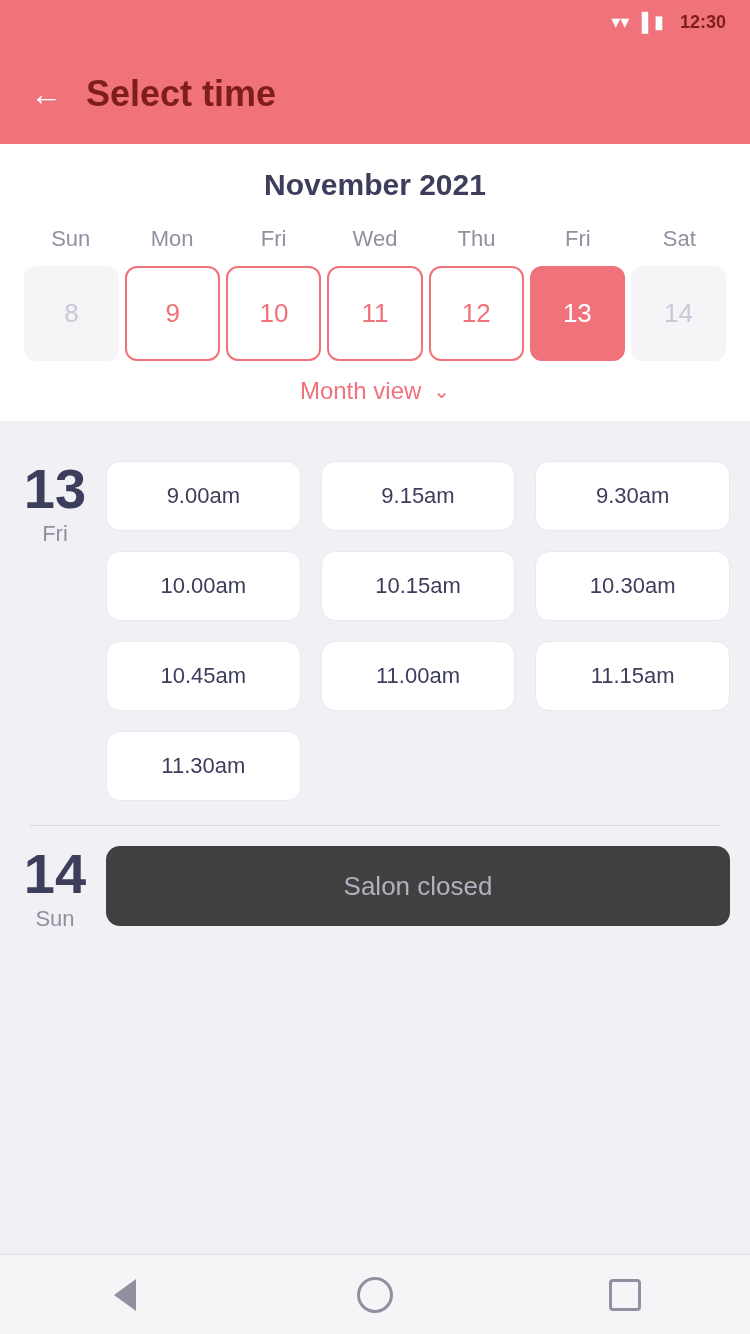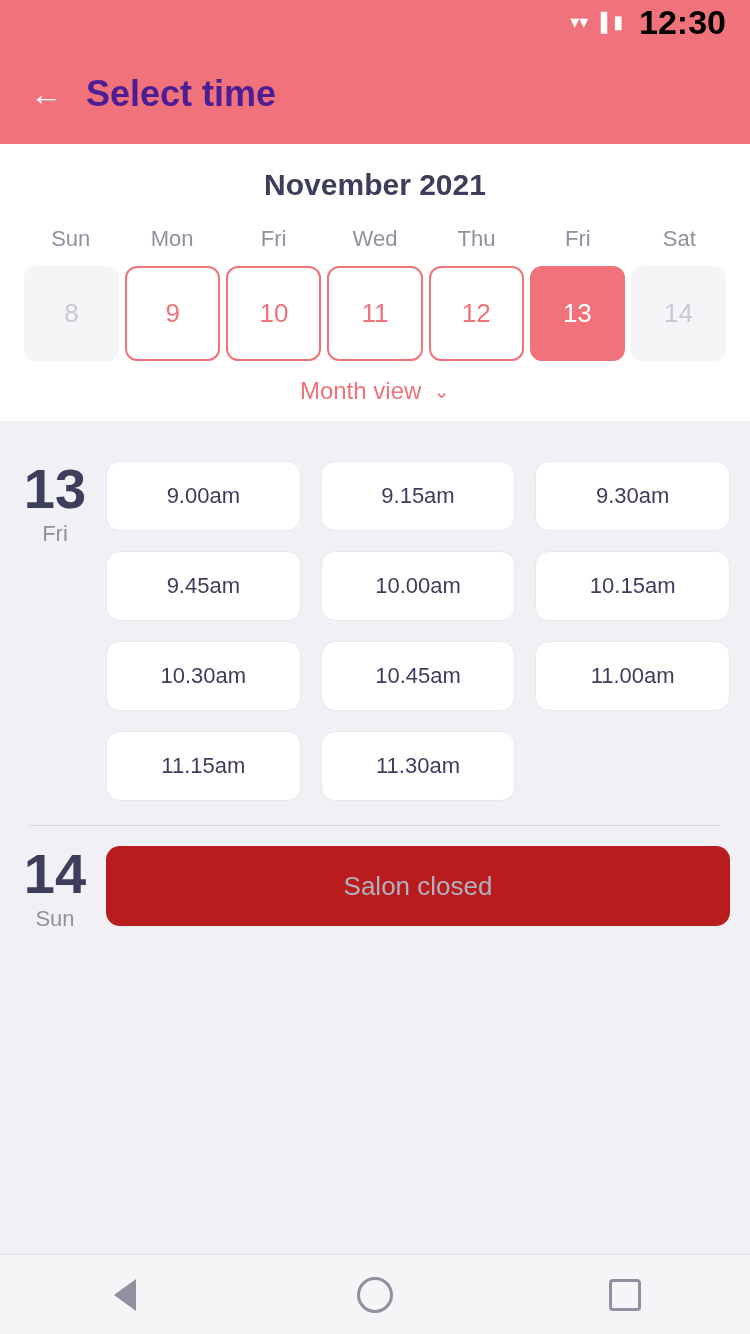--- a/index.html
+++ b/index.html
@@ -16,22 +16,22 @@
     .status-bar {
       background: #f0727a;
       height: 44px;
       display: flex;
       align-items: center;
       justify-content: flex-end;
       padding: 0 24px;
       gap: 8px;
     }
     .status-bar .time {
-      color: #000000;
-      font-size: 34px;
+      color: #7f1d1d;
+      font-size: 18px;
       font-weight: 600;
     }
     .status-icons {
       display: flex;
       align-items: center;
       gap: 6px;
       margin-right: 8px;
     }
     .wifi-icon, .signal-icon, .battery-icon {
       color: white;
@@ -47,21 +47,21 @@
       padding: 0 30px;
       gap: 24px;
     }
     .back-btn {
       color: white;
       font-size: 32px;
       cursor: pointer;
       font-weight: 300;
     }
     .header-title {
-      color: #4c1d95;
+      color: #7f1d1d;
       font-size: 36px;
       font-weight: 700;
     }
 
     
     .calendar-section {
       background: white;
       padding: 24px 20px 16px;
     }
     .month-title {
@@ -174,21 +174,21 @@
       justify-content: center;
       font-size: 22px;
       color: #3d3d5c;
       cursor: pointer;
       border: 1.5px solid #e8e8ef;
     }
 
     
     .closed-block {
       flex: 1;
-      background: #b91c1c;
+      background: #404040;
       border-radius: 14px;
       height: 80px;
       display: flex;
       align-items: center;
       justify-content: center;
     }
     .closed-text {
       font-size: 26px;
       color: #b0b0c0;
     }
@@ -307,21 +307,20 @@
 
     <div class="day-block">
       <div class="day-number-col">
         <span class="day-number">13</span>
         <span class="day-name">Fri</span>
       </div>
       <div class="slots-grid">
         <div class="time-slot">9.00am</div>
         <div class="time-slot">9.15am</div>
         <div class="time-slot">9.30am</div>
-        <div class="time-slot">9.45am</div>
         <div class="time-slot">10.00am</div>
         <div class="time-slot">10.15am</div>
         <div class="time-slot">10.30am</div>
         <div class="time-slot">10.45am</div>
         <div class="time-slot">11.00am</div>
         <div class="time-slot">11.15am</div>
         <div class="time-slot">11.30am</div>
       </div>
     </div>
 

